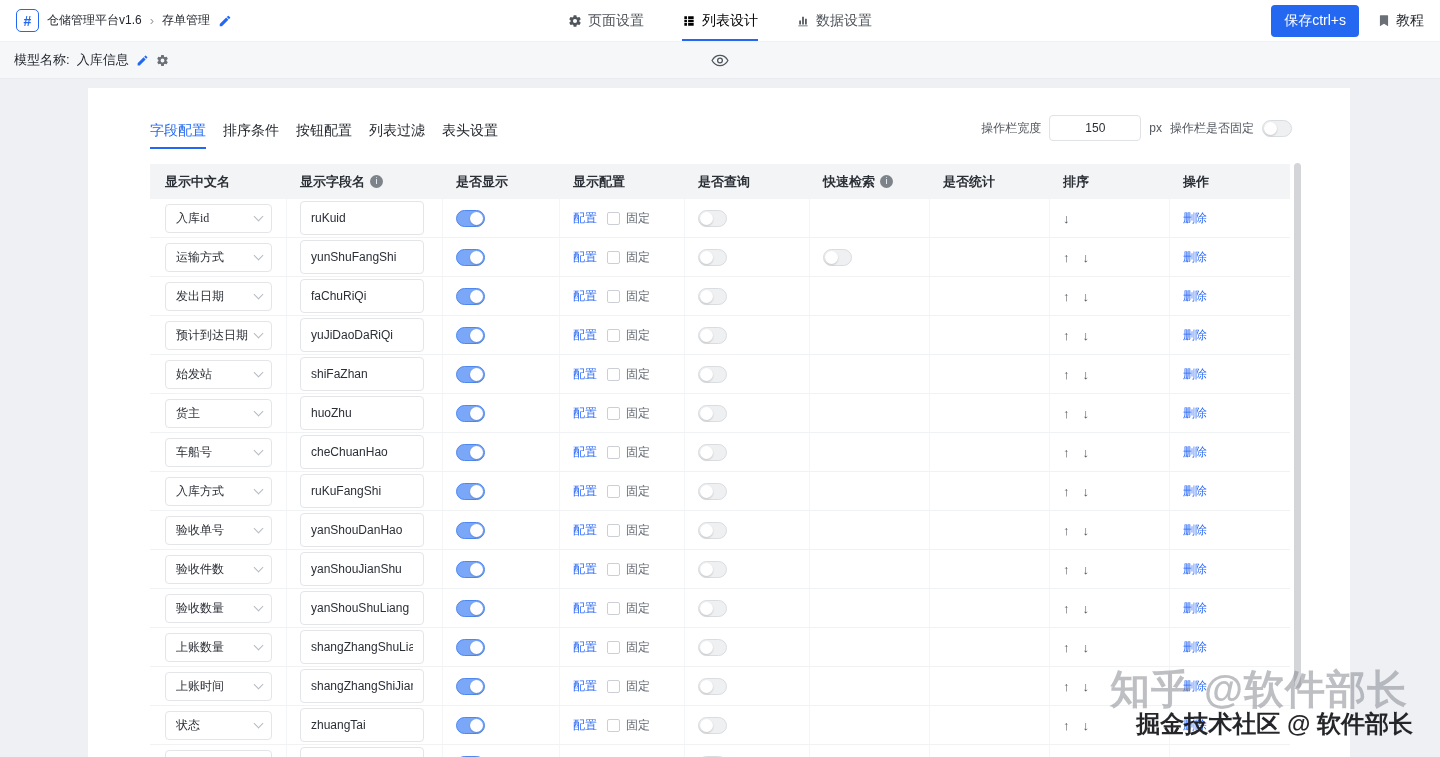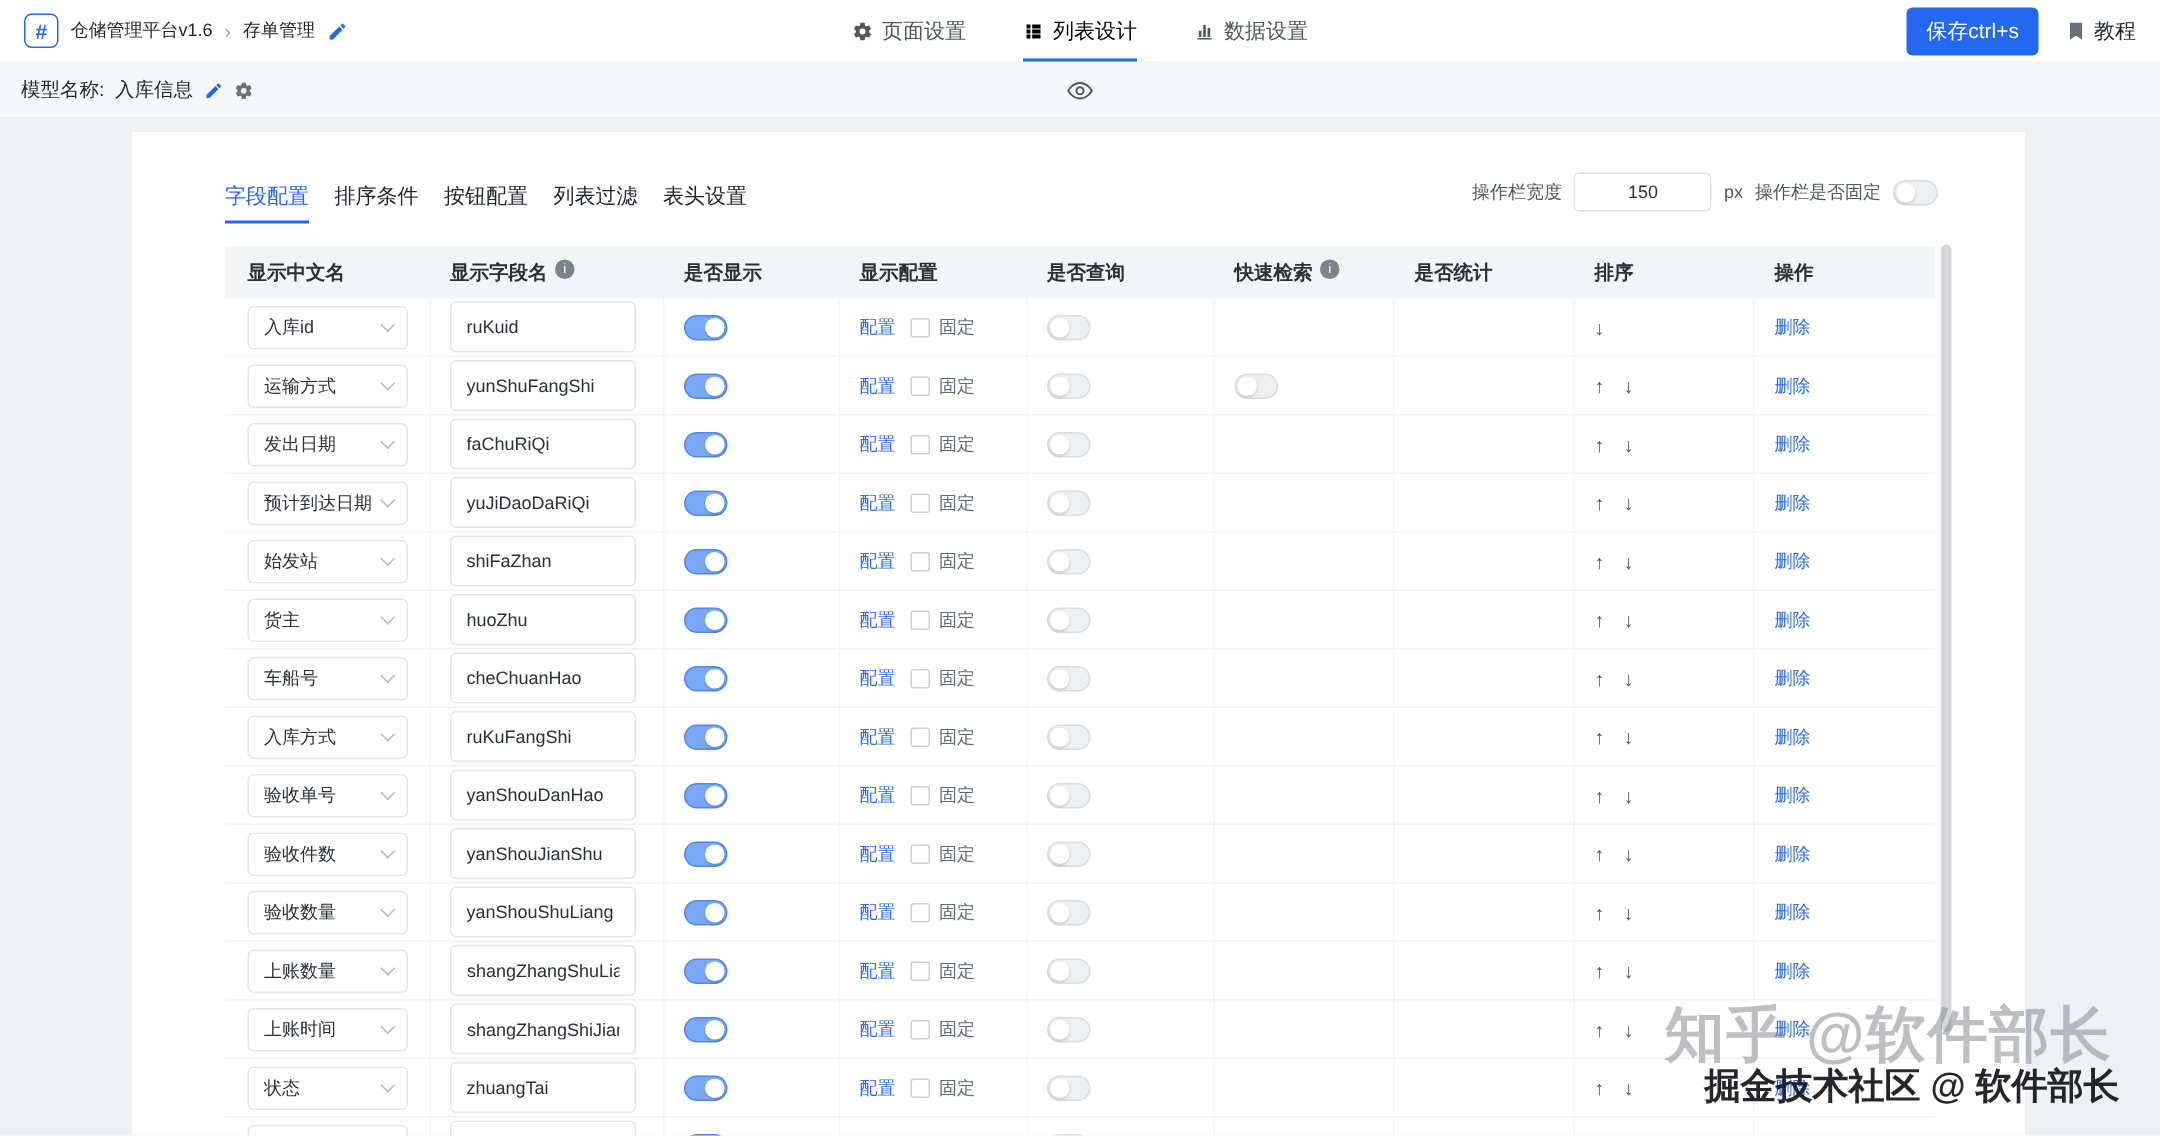--- a/index.html
+++ b/index.html
@@ -67,35 +67,35 @@
     text-align:center; font-size:12px; color:#2b2f36; outline:none; font-family:inherit;
   }
 
   
   .table { margin:15px 0 0 62px; width:1140px; }
   .thead, .trow {
     display:grid;
     grid-template-columns:137px 156px 117px 125px 125px 120px 120px 120px 120px;
   }
   .thead { height:35px; background:#f3f4f6; align-items:center; font-size:13px; font-weight:700; color:#2b2f36; }
-  .hcell { display:flex; padding-left:13px; }
+  .hcell { display:flex; align-items:center; padding-left:13px; }
   .hcell.c1 { padding-left:15px; }
   .info-i {
     width:13px; height:13px; border-radius:50%; background:#7d838b; color:#fff;
     font-size:9px; font-weight:400; line-height:13px; text-align:center; margin-left:5px; cursor:pointer;
   }
   .trow { height:39px; border-bottom:1px solid #f1f2f4; }
   .cell { display:flex; align-items:center; padding-left:13px; border-right:1px solid #f4f5f7; }
   .cell.c1 { padding-left:15px; }
   .cell.c9 { border-right:none; }
 
   .select {
     width:107px; height:29px; border:1px solid #e3e5e8; border-radius:4px; background:#fff;
     display:flex; align-items:center; justify-content:space-between;
-    padding:0 9px 0 10px; font-size:12px; color:#2b2f36; cursor:pointer;
+    padding:0 9px 0 10px; font-size:12px; color:#2b2f36; cursor:pointer;font-family:Liberation Serif, serif;
   }
   .chev { width:7px; height:7px; border-right:1.3px solid #b6bbc2; border-bottom:1.3px solid #b6bbc2; transform:rotate(45deg); margin-top:-4px; flex:none; }
   .field-input {
     width:124px; height:29px; border:1px solid #e3e5e8; border-radius:4px;
     padding:16px 10px; font-size:12px; color:#2b2f36; outline:none; font-family:inherit;
   }
   .switch { position:relative; width:29px; height:17px; border-radius:9px; cursor:pointer; flex:none; }
   .switch .knob { position:absolute; top:1px; width:13px; height:13px; border-radius:50%; background:#fff; box-shadow:0 1px 2px rgba(0,0,0,.18); }
   .switch.on  { background:#7aa7f8; border:1px solid #4d87f0; }
   .switch.on .knob { right:1px; }

